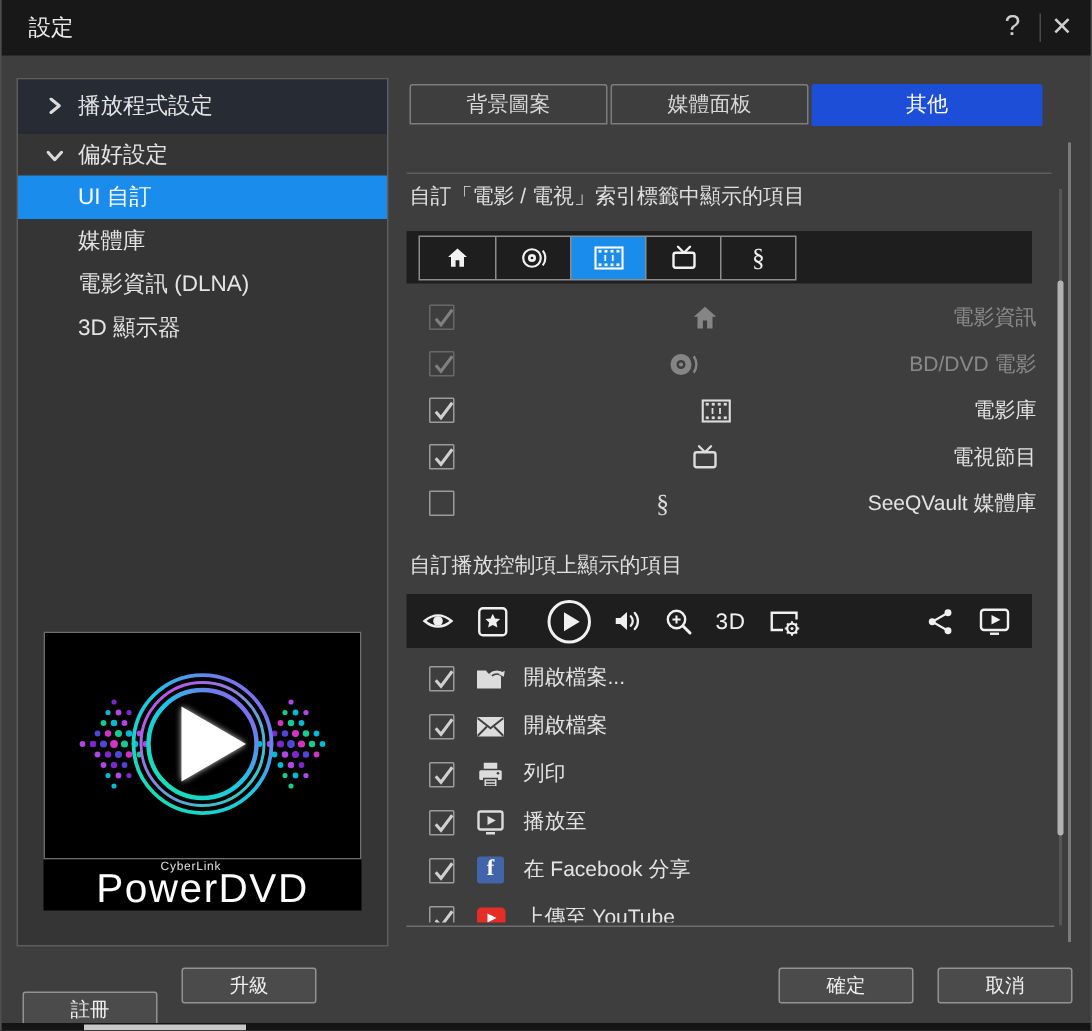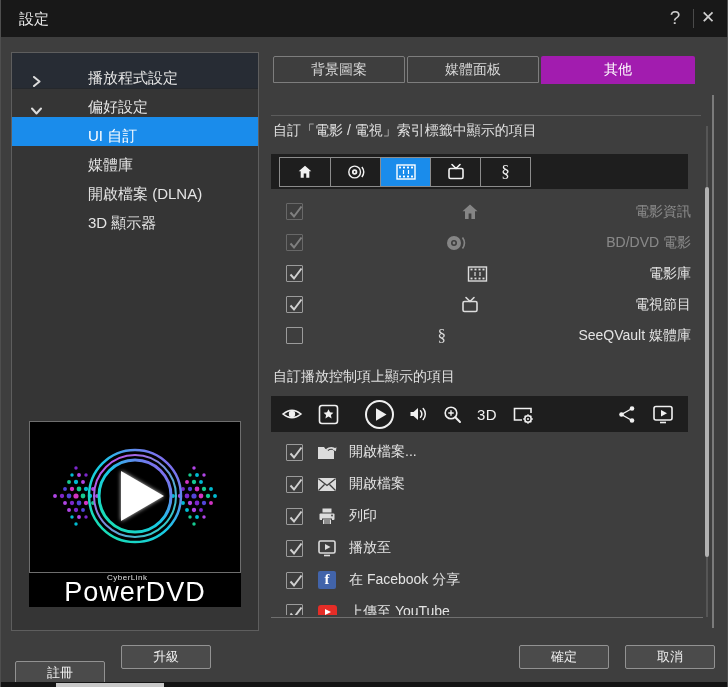--- a/index.html
+++ b/index.html
@@ -10,40 +10,40 @@
 
   
   .titlebar { position:absolute; left:0; top:0; width:728px; height:37px; background:#181818; }
   .titlebar .title { position:absolute; left:18px; top:0; line-height:37px; font-size:15px; color:#ebebeb; }
   .tb-help { position:absolute; right:42px; top:0; width:24px; text-align:center; line-height:36px; font-size:19px; color:#cfcfcf; cursor:default; }
   .tb-sep { position:absolute; right:35px; top:9px; width:1px; height:19px; background:#4a4a4a; }
   .tb-close { position:absolute; right:8px; top:0; width:26px; text-align:center; line-height:36px; font-size:17px; color:#cfcfcf; cursor:default; }
 
   
   .sidebar { position:absolute; left:10px; top:52px; width:248px; height:579px; background:#353535; border:1px solid #5e5e5e; }
-  .side-row { position:relative; display:flex; align-items:flex-end; color:#e4e4e4; font-size:15px; cursor:default;padding-left:36px; }
+  .side-row { position:relative; display:flex; align-items:center; color:#e4e4e4; font-size:15px; cursor:default; }
   .side-group1 { height:36px; background:#272c34; border-bottom:1px solid #25282c; }
   .side-group2 { height:28px; }
   .side-item { height:29px; }
   .side-chevron { position:absolute; left:17px; width:14px; height:14px; display:flex; align-items:center; justify-content:center; }
   .side-label { margin-left:40px; }
   .side-item .side-label { margin-left:40px; }
   .side-item.selected { color:#fff; }
 
   
   .logo-box { position:absolute; left:28px; top:421px; width:212px; height:186px; }
   .logo-img { position:relative; width:212px; height:152px; background:#000; border:1px solid #6e6e6e; }
   .logo-text { position:relative; width:212px; height:34px; background:#000; text-align:center; }
   .logo-brand { position:absolute; left:50%; margin-left:-28px; top:0px; font-size:8px; color:#e0e0e0; letter-spacing:.5px; }
   .logo-product { position:absolute; left:0; right:0; top:4px; font-size:27px; color:#fff; font-weight:400; letter-spacing:1px; }
 
   
   .tab { position:absolute; top:56px; height:27px; display:flex; align-items:center; justify-content:center;
          font-size:14px; color:#d8d8d8; background:#3e3e3e; border:1px solid #7d7d7d; border-radius:2px 2px 0 0; cursor:default; }
-  .tab.selected { height:28px; background:#a21caf; border:none; color:#fff; }
+  .tab.selected { height:28px; background:#1d4ed8; border:none; color:#fff; }
 
   .hline { position:absolute; background:#5c5c5c; }
   .section-title { position:absolute; left:272px; font-size:14px; color:#e0e0e0; }
 
   
   .strip { position:absolute; left:270px; width:417px; background:#1e1e1e; display:flex; align-items:center; }
   .seg { display:flex; margin-left:8px; border:1px solid #8c8c8c; }
   .seg-cell { width:50px; height:28px; display:flex; align-items:center; justify-content:center; border-left:1px solid #8c8c8c; cursor:default; }
   .seg-cell:first-child { border-left:none; }
 
@@ -107,21 +107,21 @@
       </span>
       <span class="side-label">偏好設定</span>
     </div>
     <div class="side-row side-item selected" style="background-color: rgb(26, 140, 235);">
       <span class="side-label">UI 自訂</span>
     </div>
     <div class="side-row side-item">
       <span class="side-label">媒體庫</span>
     </div>
     <div class="side-row side-item">
-      <span class="side-label">開啟檔案 (DLNA)</span>
+      <span class="side-label">電影資訊 (DLNA)</span>
     </div>
     <div class="side-row side-item">
       <span class="side-label">3D 顯示器</span>
     </div>
   </div>
 
   <div class="logo-box">
     <div class="logo-img">
       <svg width="210" height="150" viewBox="0 0 210 150">
         <defs>

